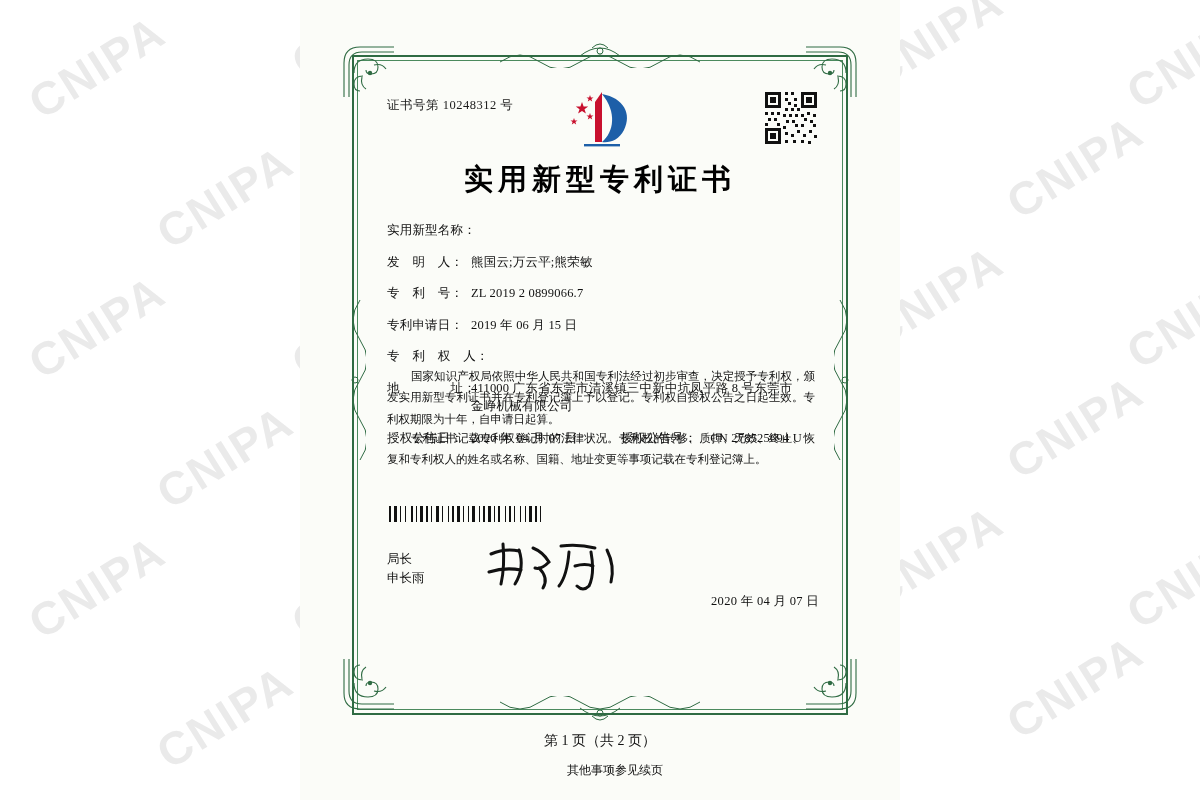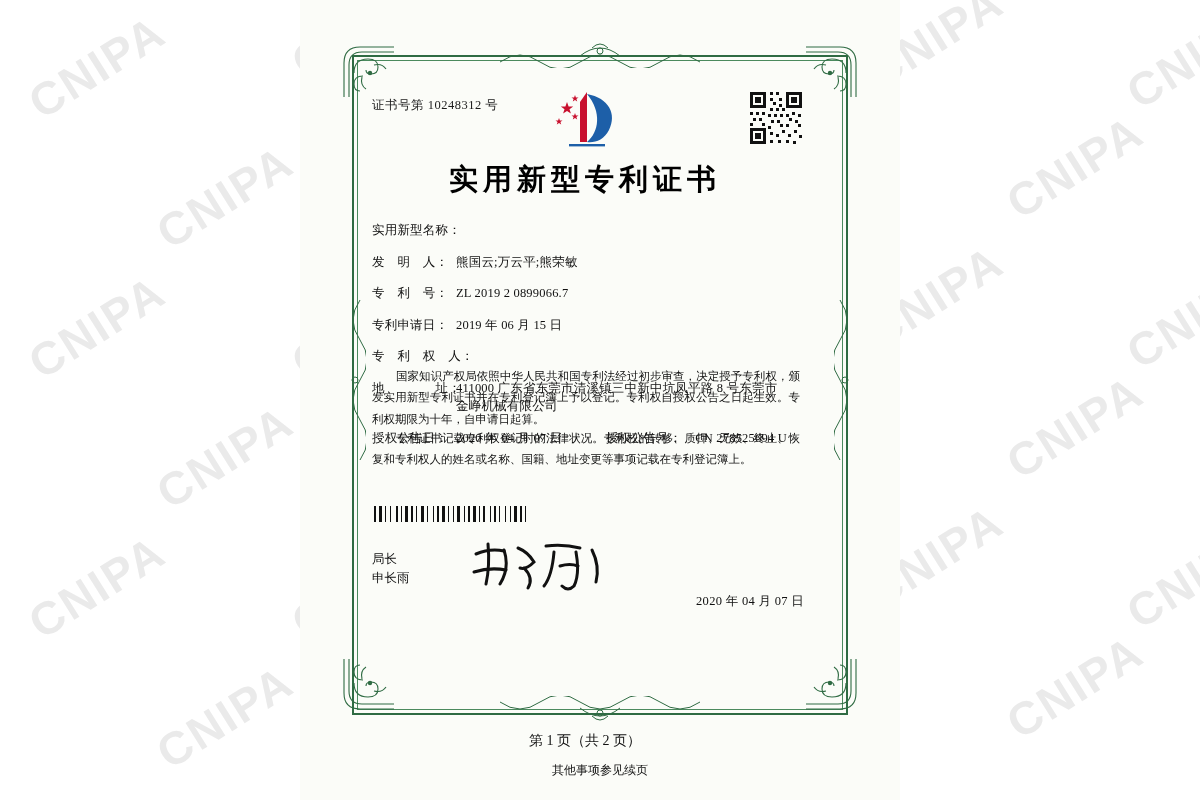--- a/index.html
+++ b/index.html
@@ -81,21 +81,21 @@
   }
   .corner svg { display:block; }
   .edge-orn {
     position: absolute;
     z-index: 4;
   }
 
   
   .content {
     position: absolute;
-    left: 42px;
+    left: 57px;
     top: 60px;
     width: 486px;
     height: 571px;
     z-index: 5;
     color: #111;
   }
 
   .cert-no {
     position: absolute;
     left: 30px;
@@ -226,21 +226,21 @@
     left: 0;
     top: 672px;
     width: 486px;
     text-align: center;
     font-size: 14px;
     color: #111;
   }
 
   .footnote {
     position: absolute;
-    left: 0;
+    left: 15px;
     top: 762px;
     width: 600px;
     text-align: center;
     font-size: 12px;
     color: #111;
     z-index: 5;
   }
 </style>
 </head>
 <body>

